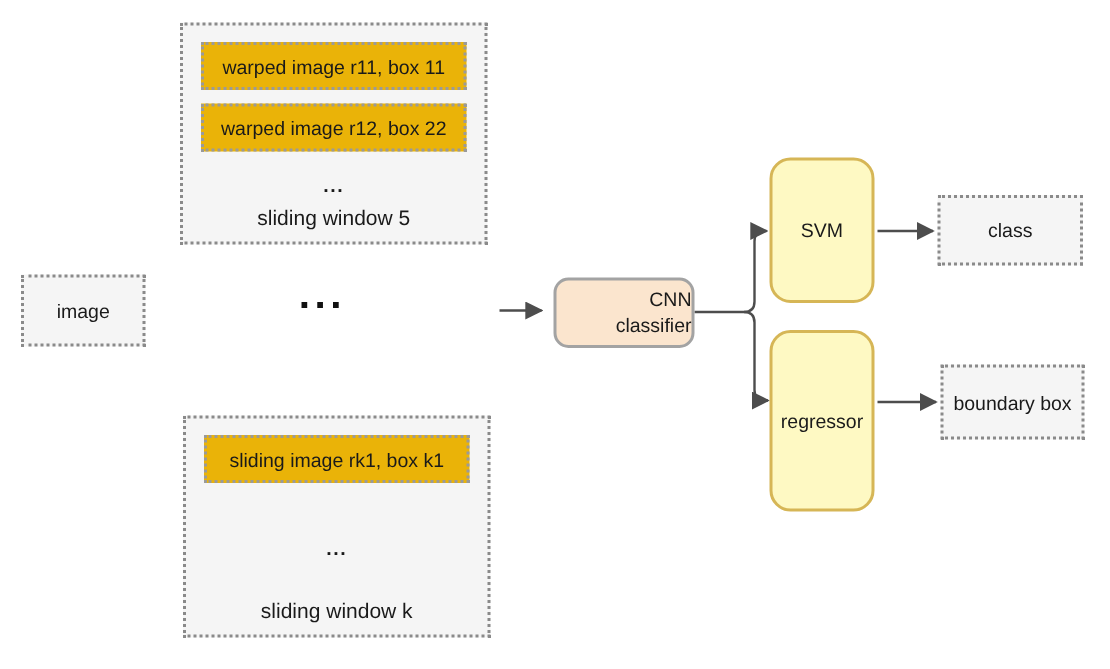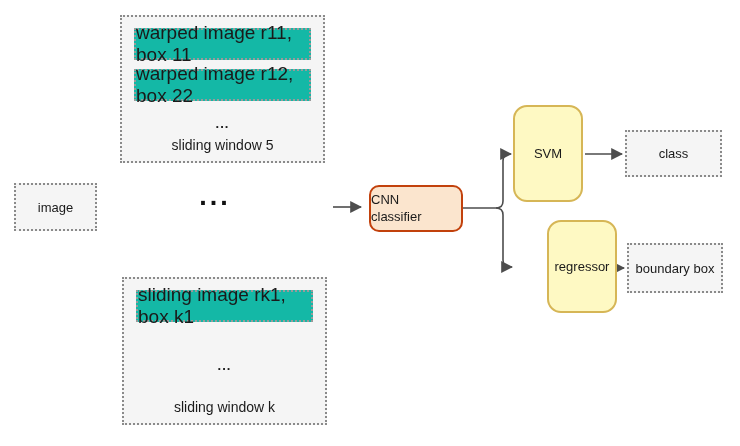--- a/index.html
+++ b/index.html
@@ -42,25 +42,25 @@
     display: flex;
     flex-direction: column;
     align-items: center;
     padding: 11px 12px 5px 12px;
   }
   .sw1 { left: 120px; top: 15px; }
   .swk { left: 122px; top: 277px; }
   .dotted-inner {
     width: 177px; height: 32px;
     border: 2px dotted #9A9A9A;
-    background: #14b8a6;
+    background: #eab308;
     display: flex;
     align-items: center;
     justify-content: center;
-    font-size: 19px;
+    font-size: 13px;
     margin-bottom: 9px;
     flex: none;
   }
   .inner-ellipsis {
     flex: 1 1 auto;
     display: flex;
     align-items: center;
     justify-content: center;
     font-size: 13px;
     font-weight: 700;
@@ -84,44 +84,44 @@
     text-align: center;
     color: #111;
   }
 
   
   .cnn-box {
     position: absolute;
     left: 369px; top: 185px;
     width: 94px; height: 47px;
     background: #FBE5CE;
-    border: 2px solid #c2410c;
+    border: 2px solid #a3a3a3;
     border-radius: 10px;
     display: flex;
     flex-direction: column;
-    align-items: flex-start;
+    align-items: flex-end;
     justify-content: center;
     font-size: 13px;
     line-height: 1.25;
   }
 
   
   .stage-box {
     position: absolute;
     width: 70px;
     background: #fef9c3;
     border: 2px solid #D6B656;
     border-radius: 14px;
     display: flex;
     align-items: center;
     justify-content: center;
     font-size: 13px;
   }
   .svm       { left: 513px; top: 105px; height: 97px; }
-  .regressor { left: 513px; top: 220px; height: 93px; margin-left: 34px; }
+  .regressor { left: 513px; top: 220px; height: 121px; }
 </style>
 </head>
 <body>
 
 <div class="canvas">
 
   <svg class="connectors" viewBox="0 0 740 446" xmlns="http://www.w3.org/2000/svg">
     <defs>
       <marker id="arrowhead" viewBox="0 0 10 10" refX="9" refY="5" markerWidth="7.5" markerHeight="7.5" orient="auto">
         <path d="M0 0 L10 5 L0 10 Z" fill="#4D4D4D"></path>

